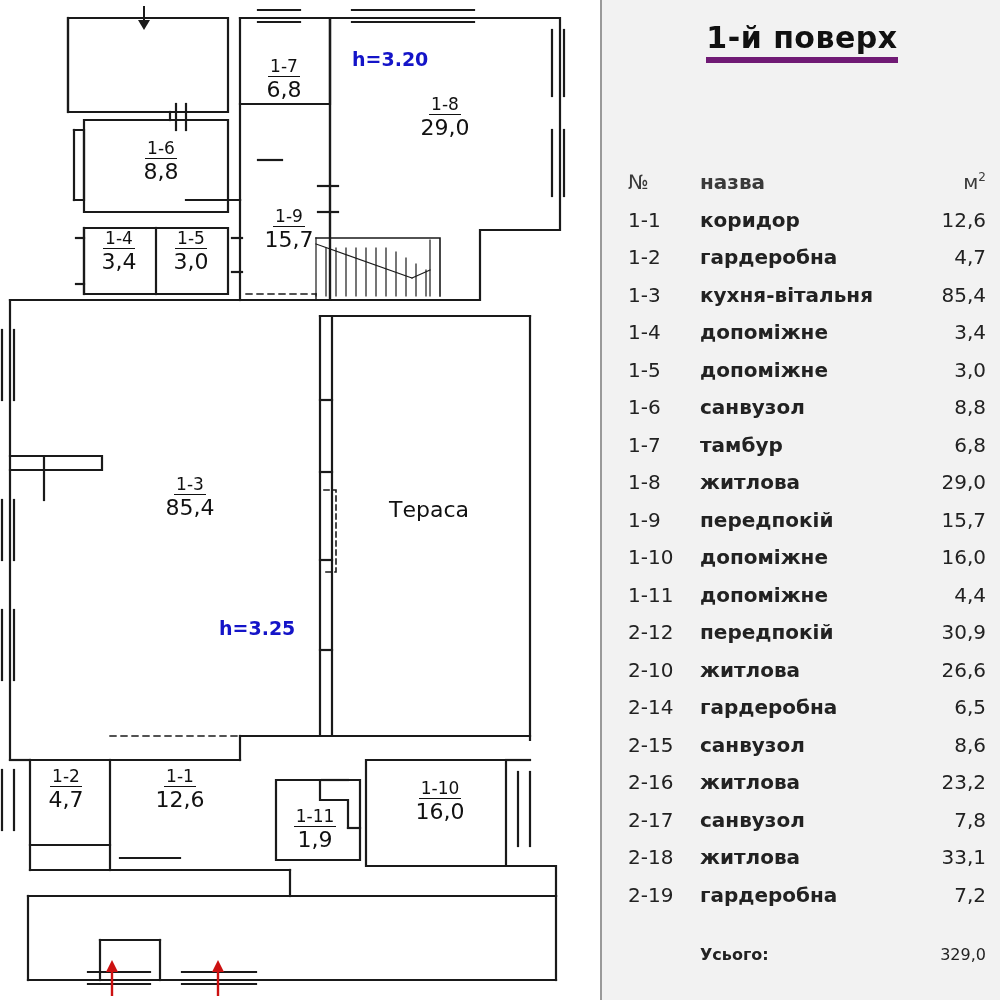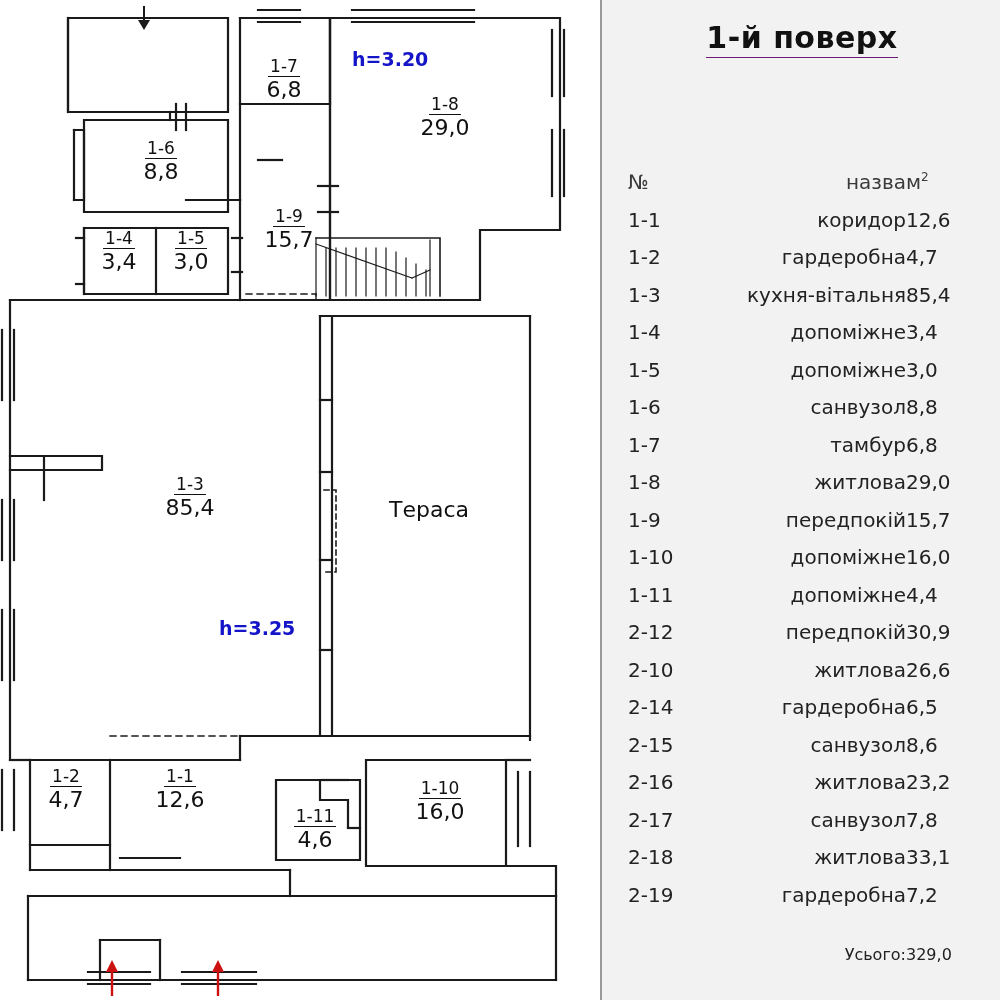--- a/index.html
+++ b/index.html
@@ -17,30 +17,30 @@
     background:#f2f2f2;
     border-left:2px solid #9a9a9a;
     box-sizing:border-box;
   }
   #panel-title{
     position:absolute;top:20px;left:0;width:400px;
     text-align:center;
     font-size:30px;font-weight:bold;color:#111;
     letter-spacing:.5px;
   }
-  #panel-title span{border-bottom:1px solid #701a75;padding-bottom:2px;}
+  #panel-title span{border-bottom:6px solid #701a75;padding-bottom:2px;}
 
   #table{
     position:absolute;top:170px;left:26px;width:362px;
     font-size:20px;color:#222;
   }
   .trow{display:flex;align-items:baseline;height:37.5px;}
   .c-num{width:72px;text-align:left;}
-  .c-name{flex:1;text-align:right;}
-  .c-area{width:80px;text-align:left;padding-right:4px;}
+  .c-name{flex:1;text-align:left;font-weight:bold;}
+  .c-area{width:80px;text-align:right;padding-right:4px;}
   .thead{color:#3a3a3a;}
   .thead .c-area sup{font-size:12px;}
   #total{
     position:absolute;left:26px;top:945px;width:362px;
     display:flex;font-size:16px;color:#222;
   }
   #total .c-name{padding-left:72px;}
 
   
   #plan{position:absolute;left:0;top:0;width:600px;height:1000px;}
@@ -241,21 +241,21 @@
     <div class="lbl" style="left:136px;top:768px;width:88px;">
       <span class="code">1-1</span>
       <span class="area">12,6</span>
     </div>
     <div class="lbl" style="left:392px;top:780px;width:96px;">
       <span class="code">1-10</span>
       <span class="area">16,0</span>
     </div>
     <div class="lbl" style="left:280px;top:808px;width:70px;">
       <span class="code">1-11</span>
-      <span class="area">4,6</span>
+      <span class="area">1,9</span>
     </div>
 
     
     <div class="hlab" style="left:352px;top:48px;">h=3.20</div>
     <div class="hlab" style="left:219px;top:617px;">h=3.25</div>
 
     
     <div class="plain" style="left:389px;top:497px;">Тераса</div>
   </div>
 

